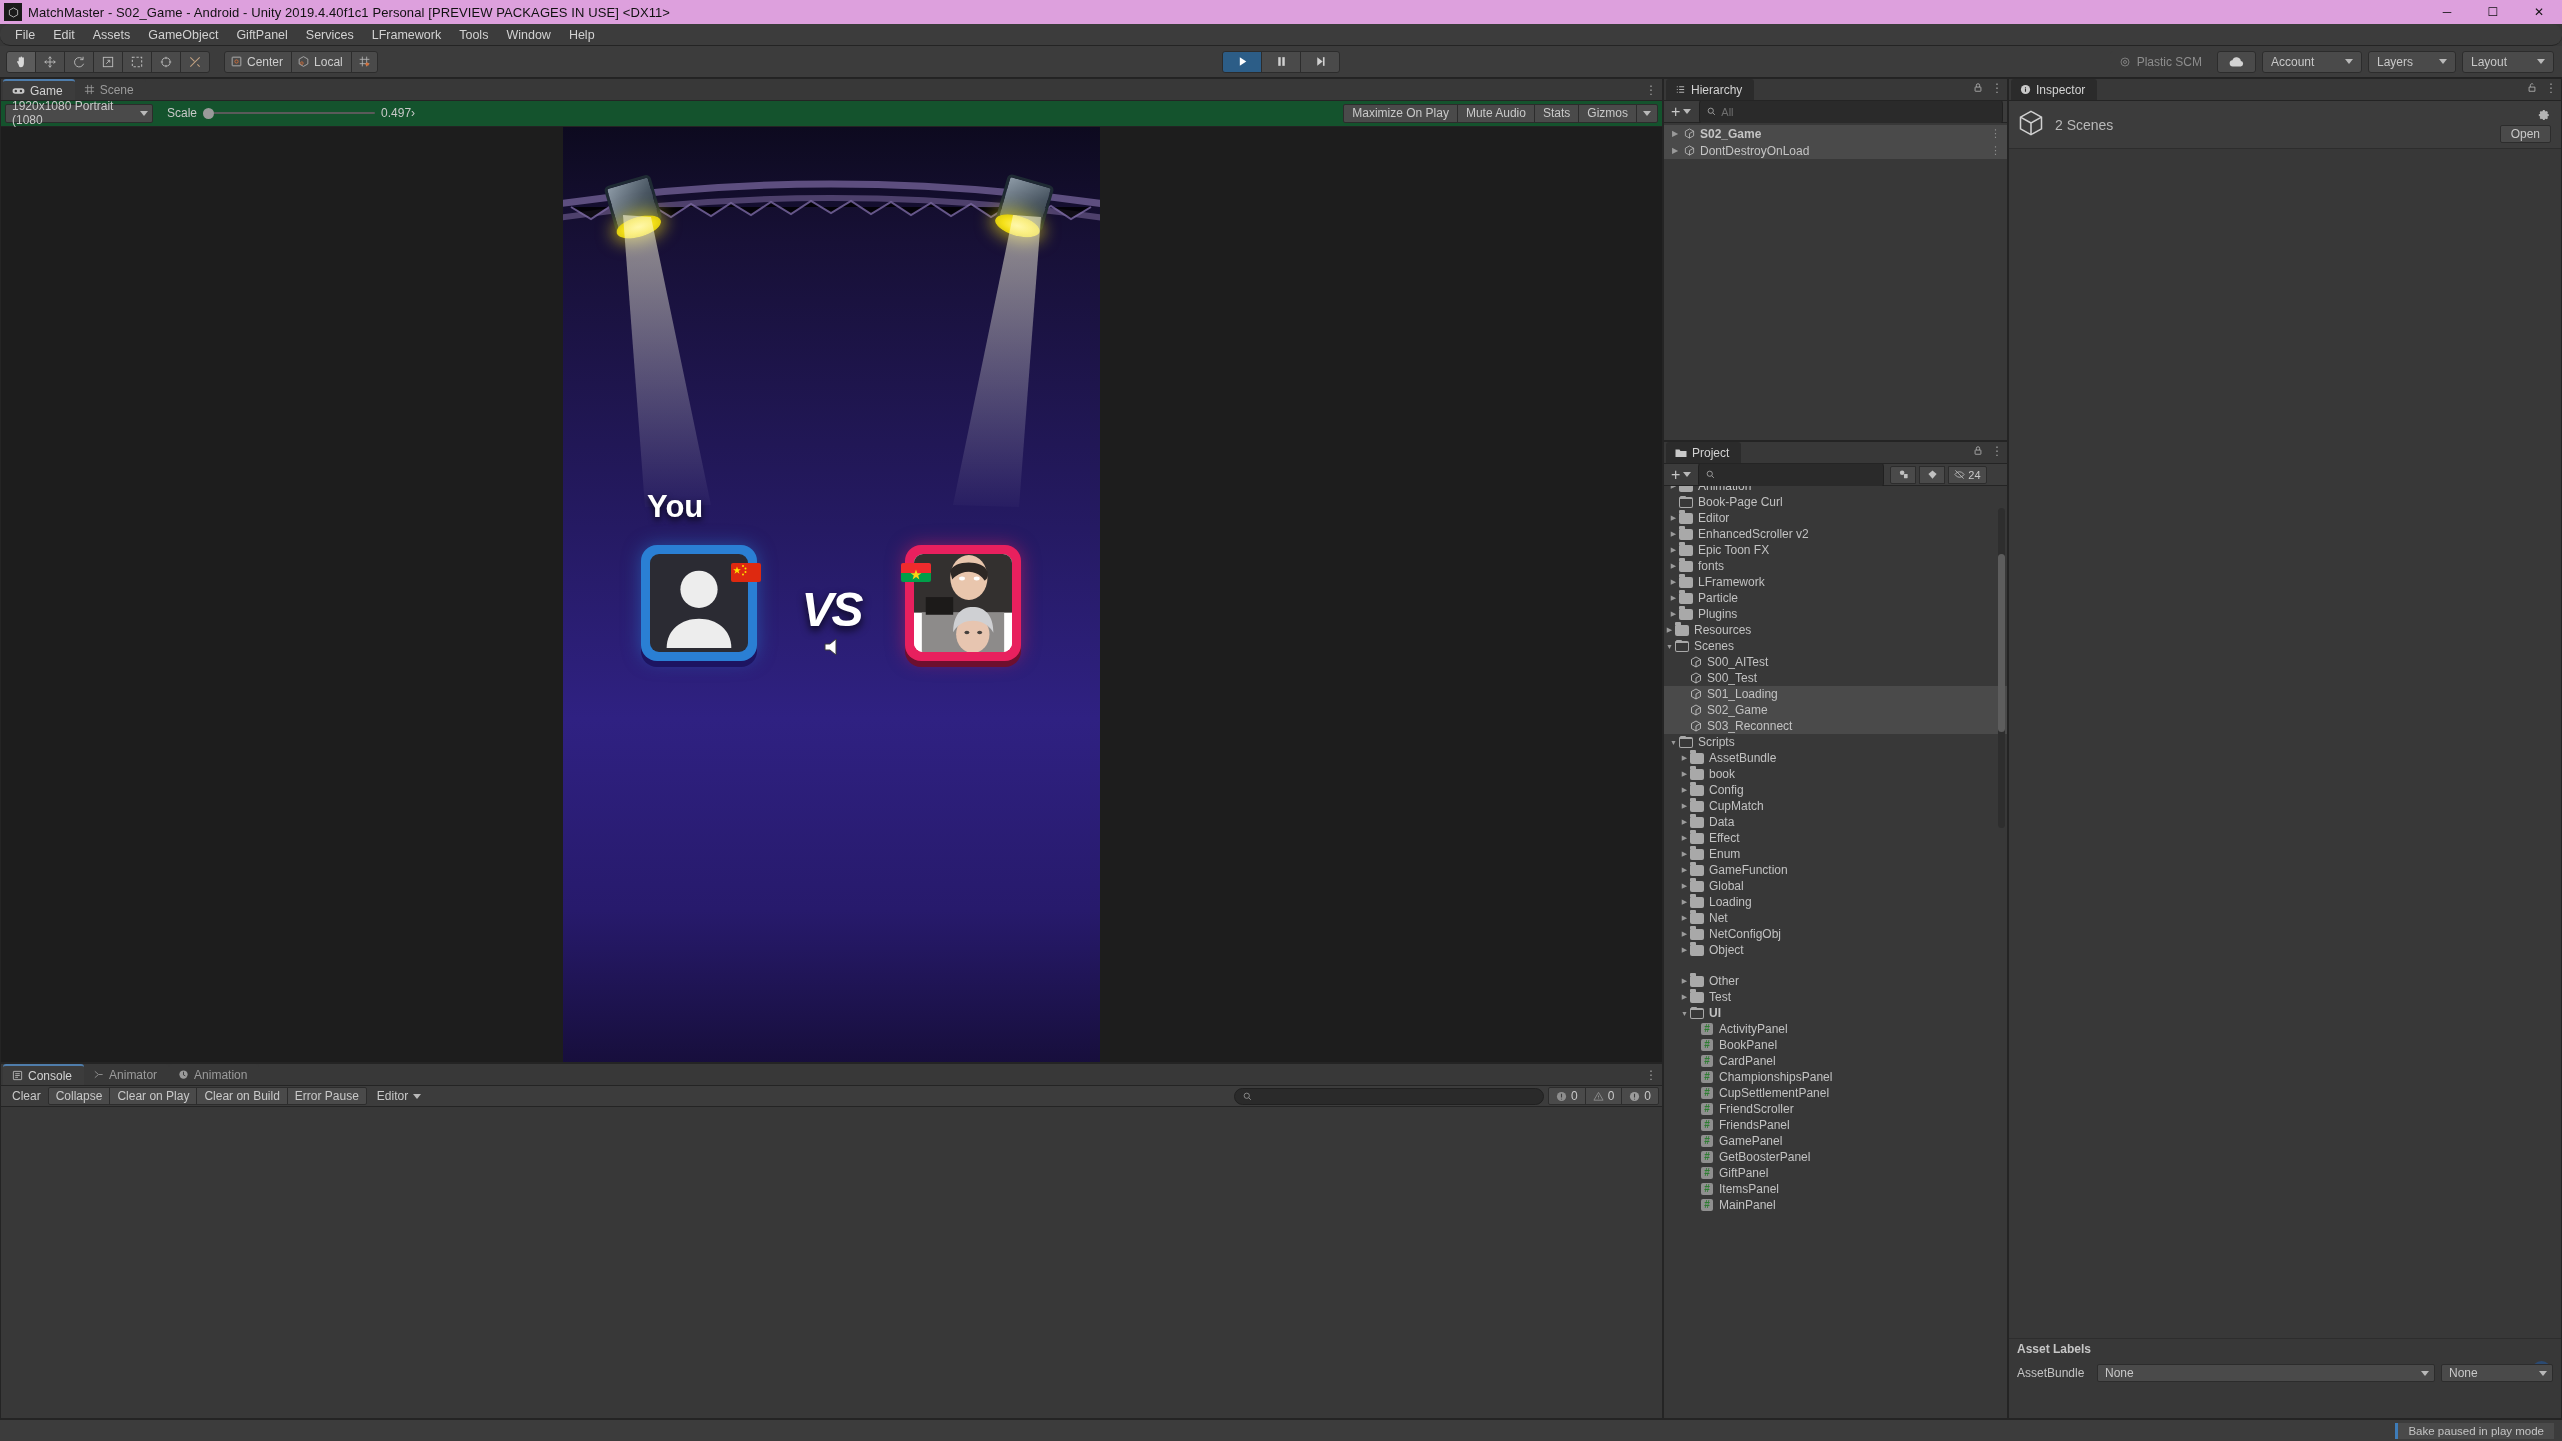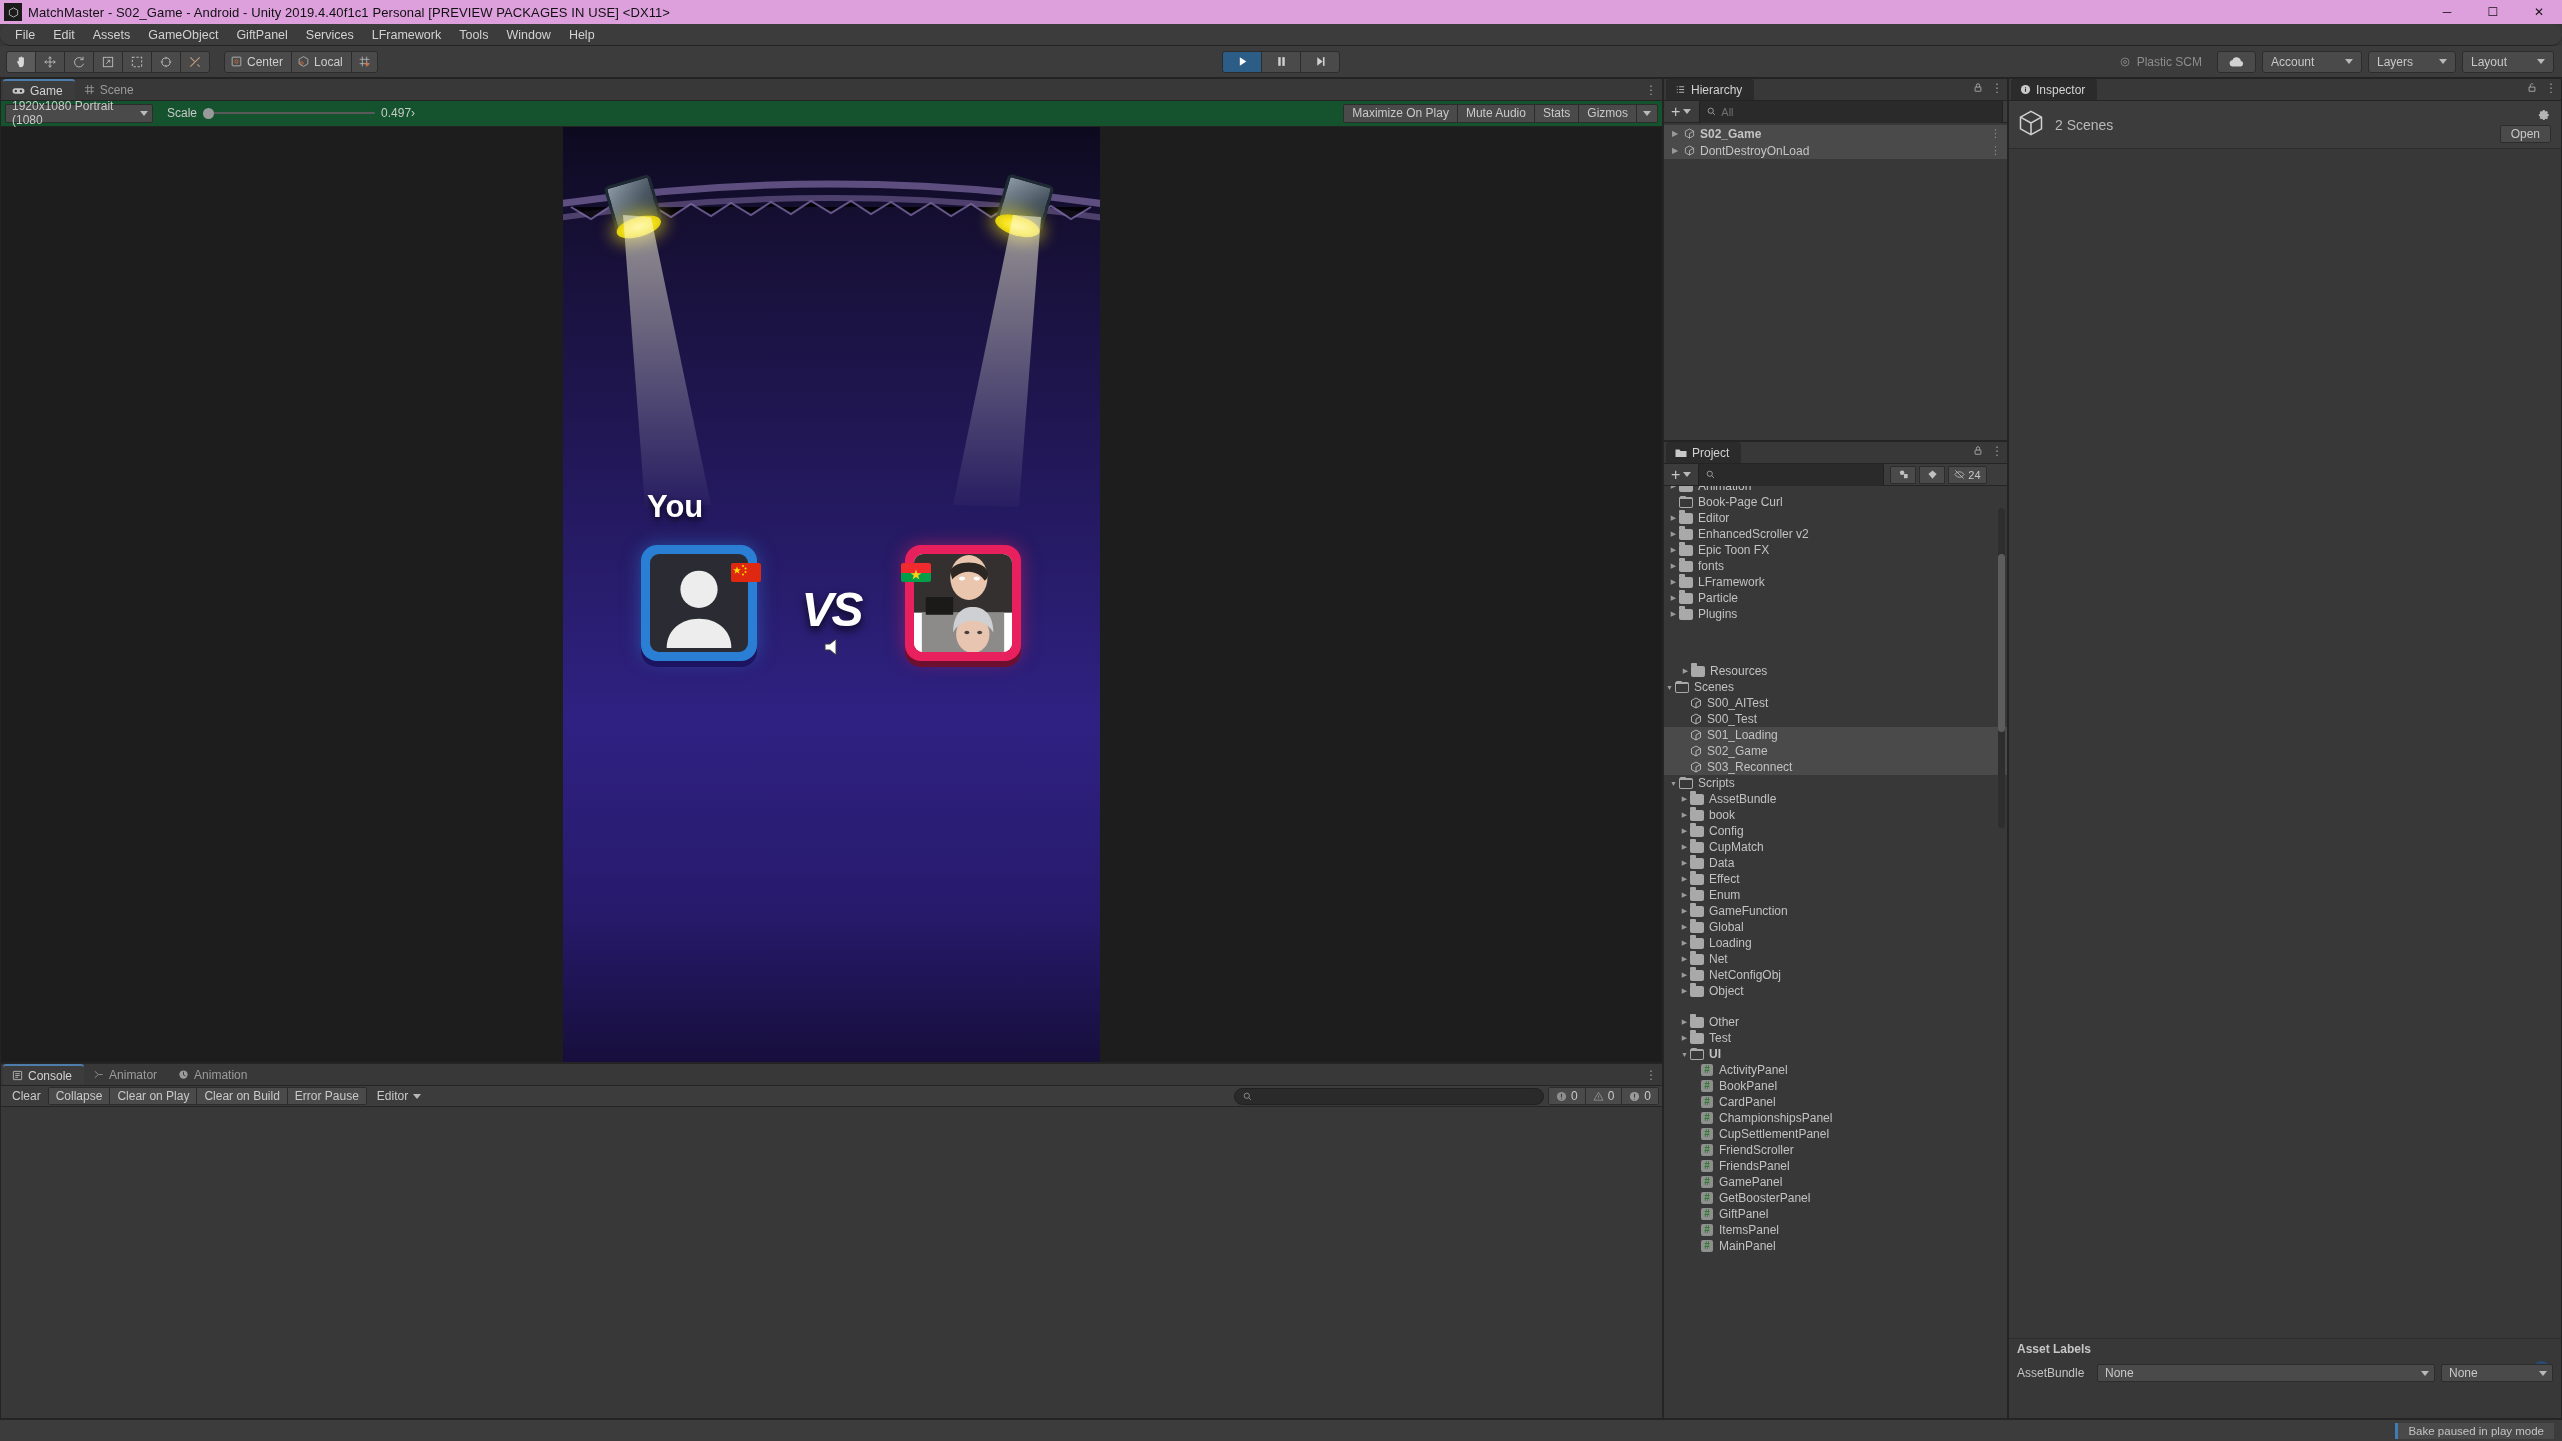--- a/index.html
+++ b/index.html
@@ -720,21 +720,21 @@
                   </span>
                   <span>Particle</span>
                 </div>
                 <div class="prow" style="padding-left: 4px;">
                   <span class="tri">▶</span>
                   <span class="folder">
                     <i></i>
                   </span>
                   <span>Plugins</span>
                 </div>
-                <div class="prow" style="padding-left: 16px; margin-top: 41px;">
+                <div class="prow" style="padding-left: 0;">
                   <span class="tri">▶</span>
                   <span class="folder">
                     <i></i>
                   </span>
                   <span>Resources</span>
                 </div>
                 <div class="prow" style="">
                   <span class="tri">▼</span>
                   <span class="folder open">
                     <i></i>

